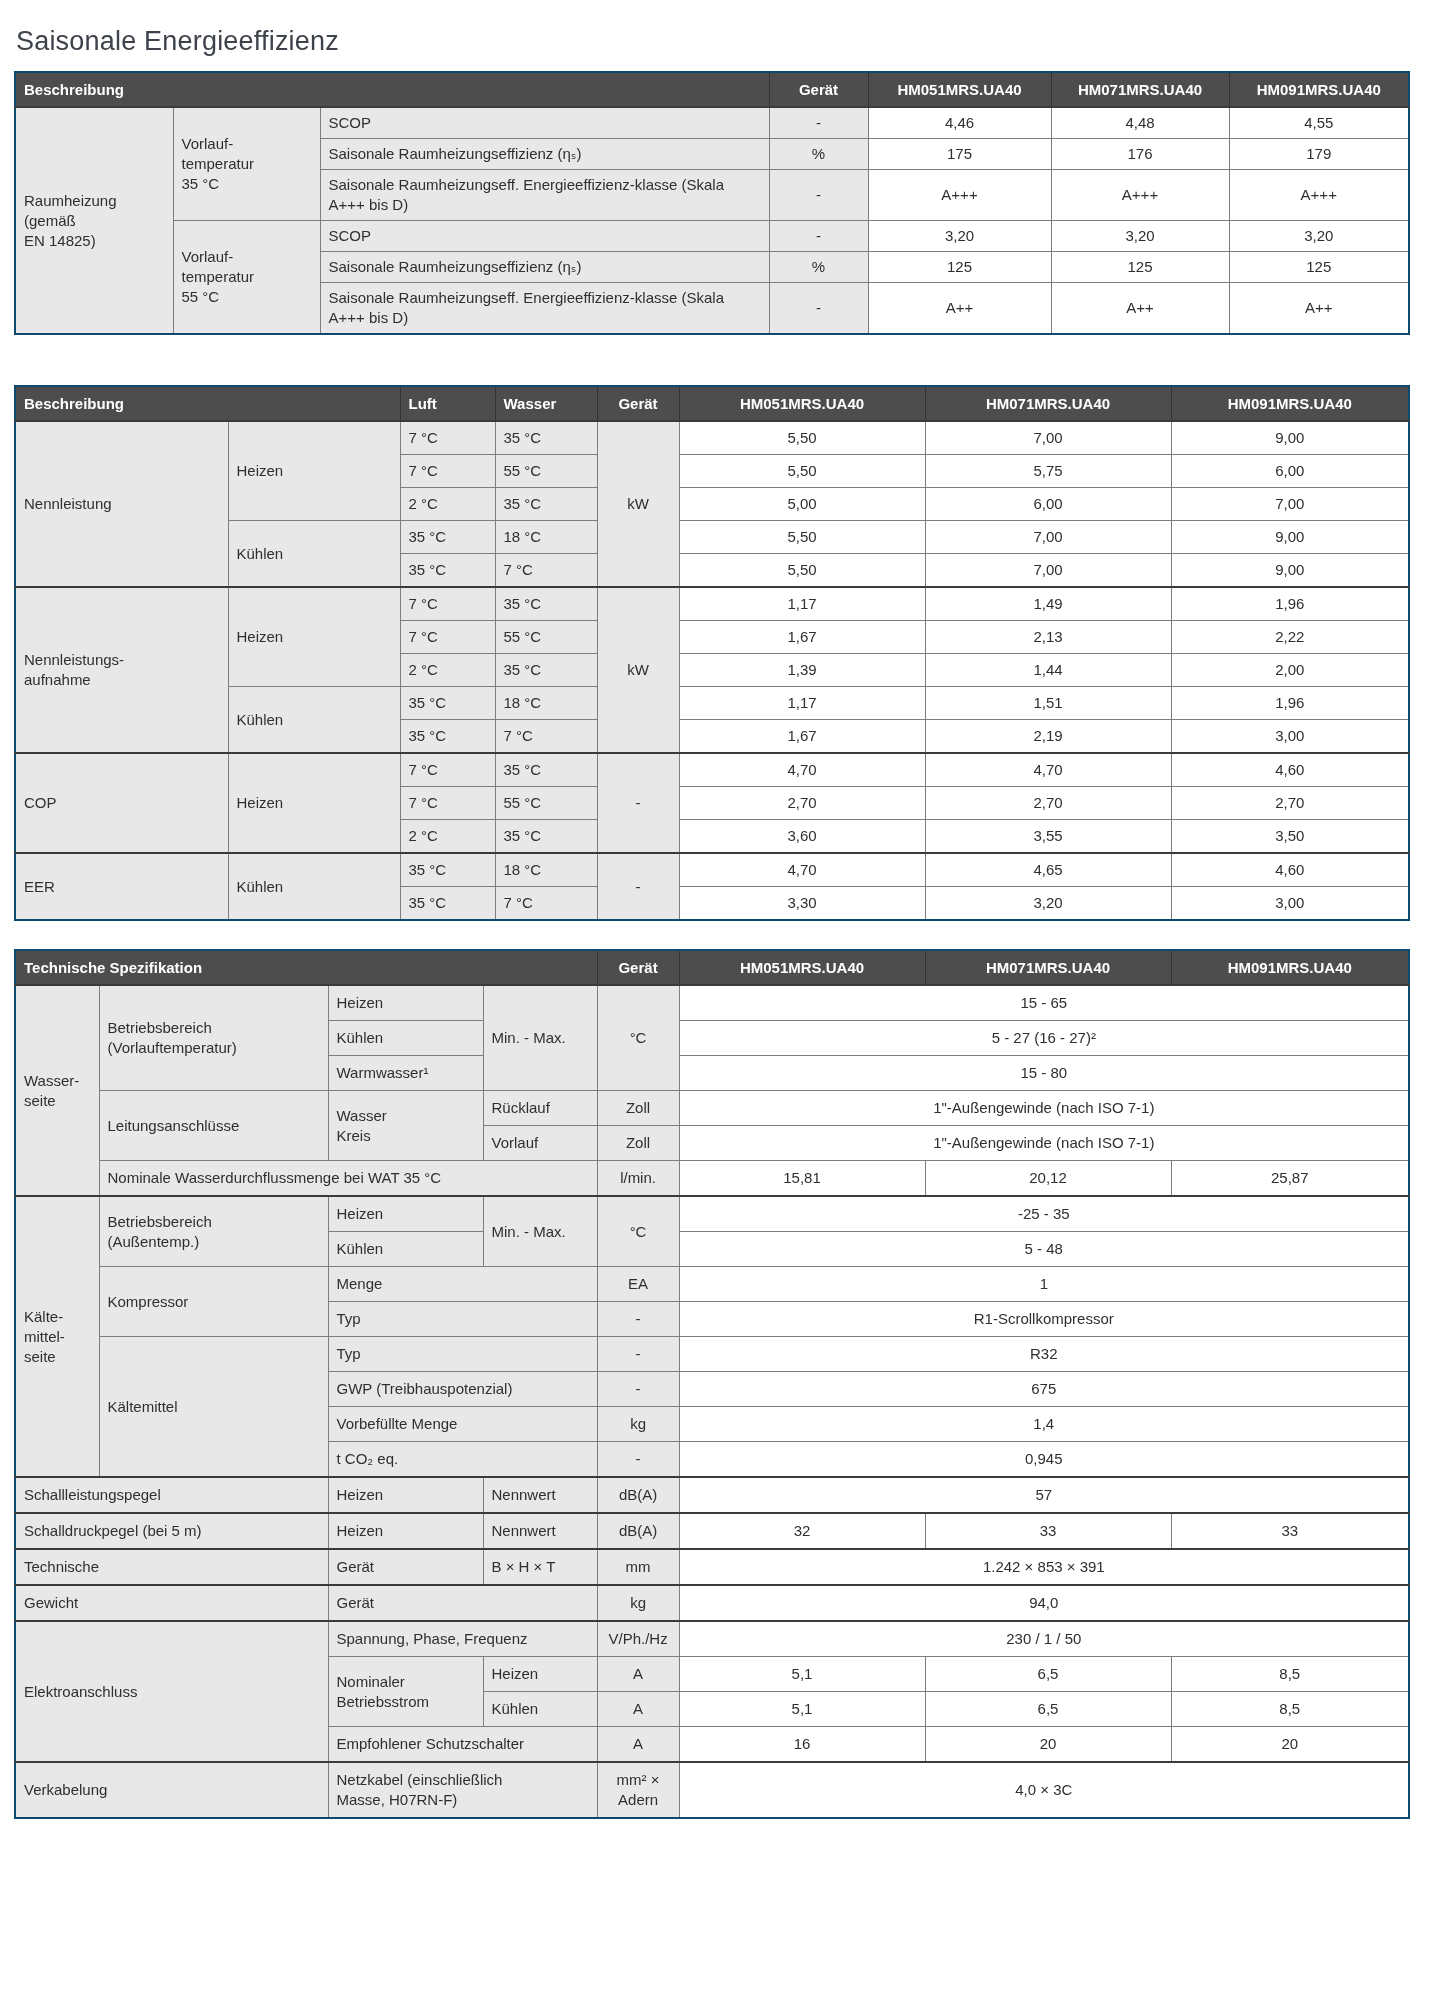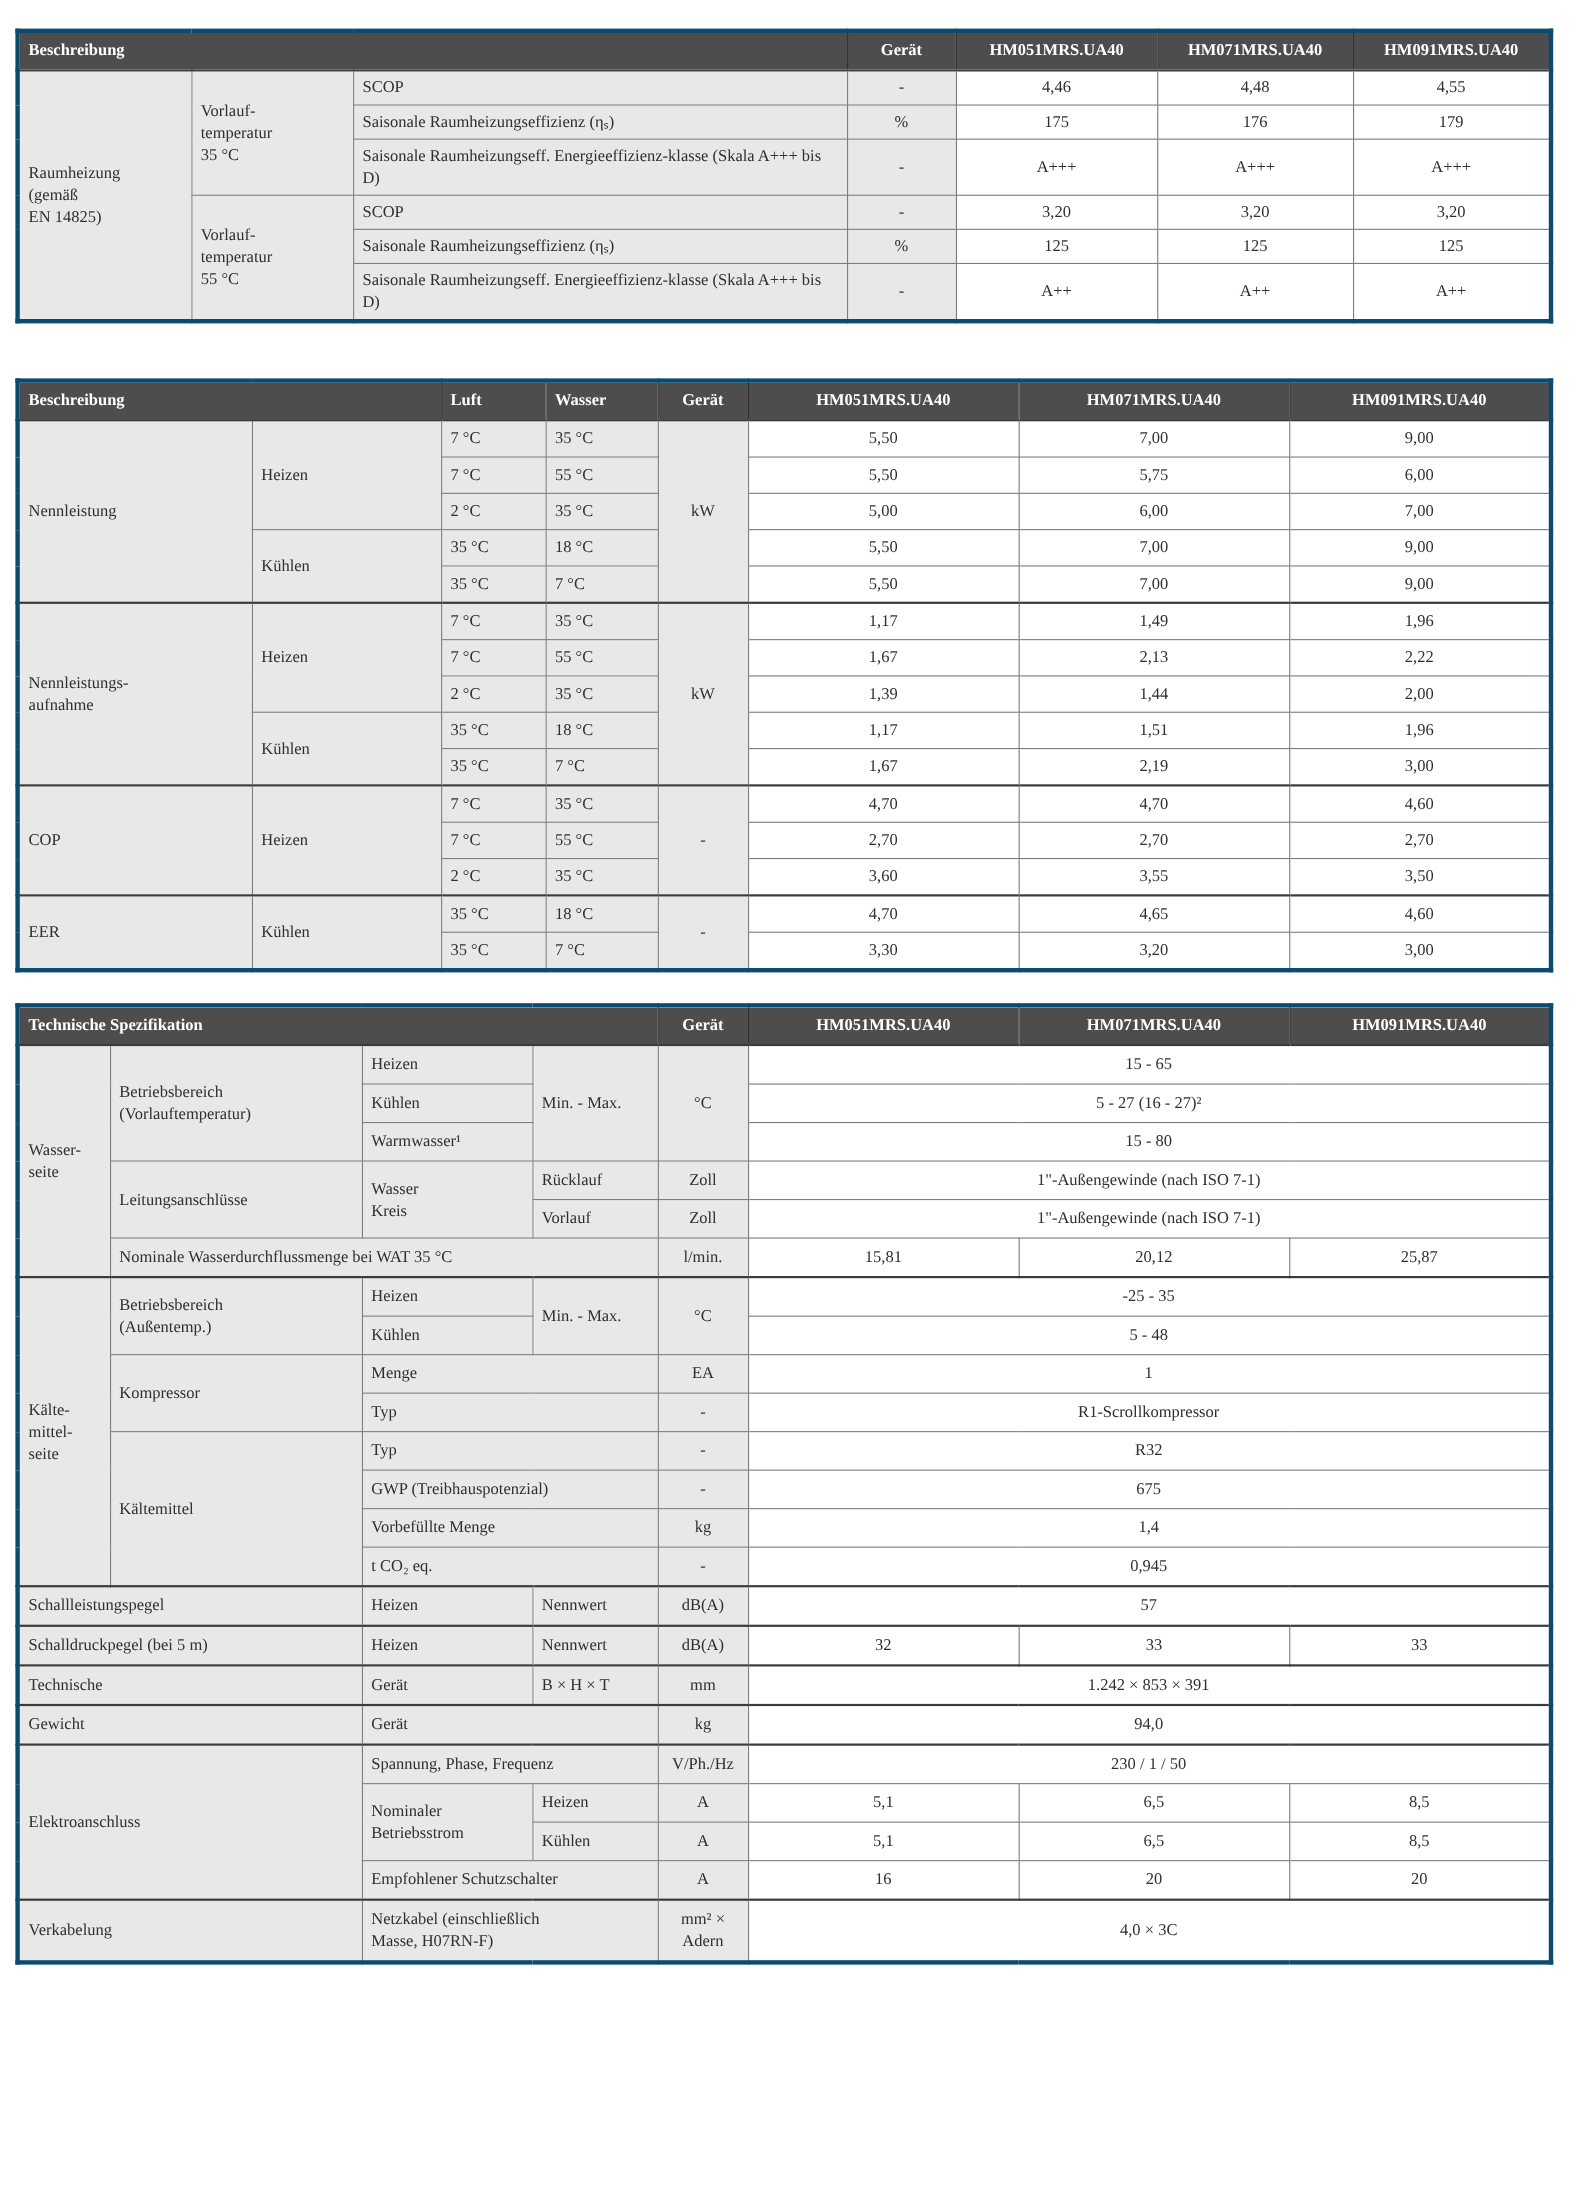--- a/index.html
+++ b/index.html
@@ -17,23 +17,22 @@
     color: #3e434b;
     margin: 0 0 14px 2px;
     letter-spacing: 0.2px;
   }
   .gap1 { height: 50px; }
   .gap2 { height: 28px; }
   table.spec {
     border-collapse: collapse;
     table-layout: fixed;
     width: 1394px;
-    border: 4px solid #0c4a6e;
+    border: 2px solid #0c4a6e;
     font-size: 15px;
-    font-family: Liberation Serif, serif;
   }
   table.spec th {
     background: #4d4d4d;
     color: #ffffff;
     font-weight: bold;
     border: 1px solid #333333;
     border-bottom: 2px solid #3b3b3b;
     padding: 8px 8px;
     text-align: center;
     overflow: hidden;
@@ -52,20 +51,21 @@
   td.unit { background: #e8e8e8; text-align: center; }
   td.val  { background: #ffffff; text-align: center; }
   .pre { white-space: pre-line; }
   tr.sep > td { border-top: 2px solid #3b3b3b; }
 </style>
 </head>
 <body>
 
 <div class="content">
 
+  <h2 class="sect-title">Saisonale Energieeffizienz</h2>
 
   <table class="spec t1">
     <colgroup>
       <col style="width:158px">
         <col style="width:147px">
         <col style="width:449px">
       <col style="width:99px">
         <col style="width:183px">
         <col style="width:178px">
         <col style="width:180px">

